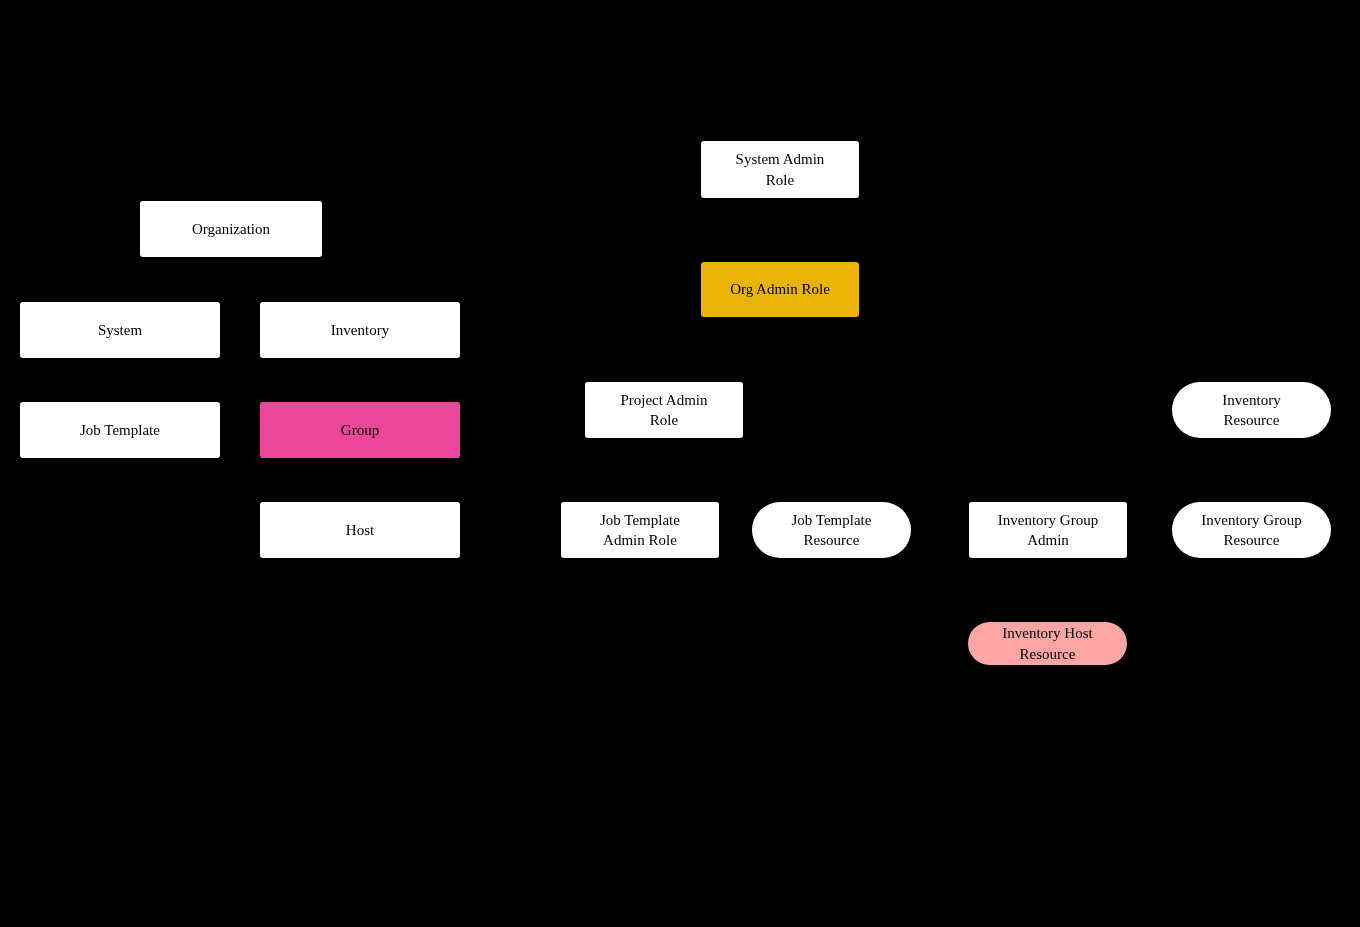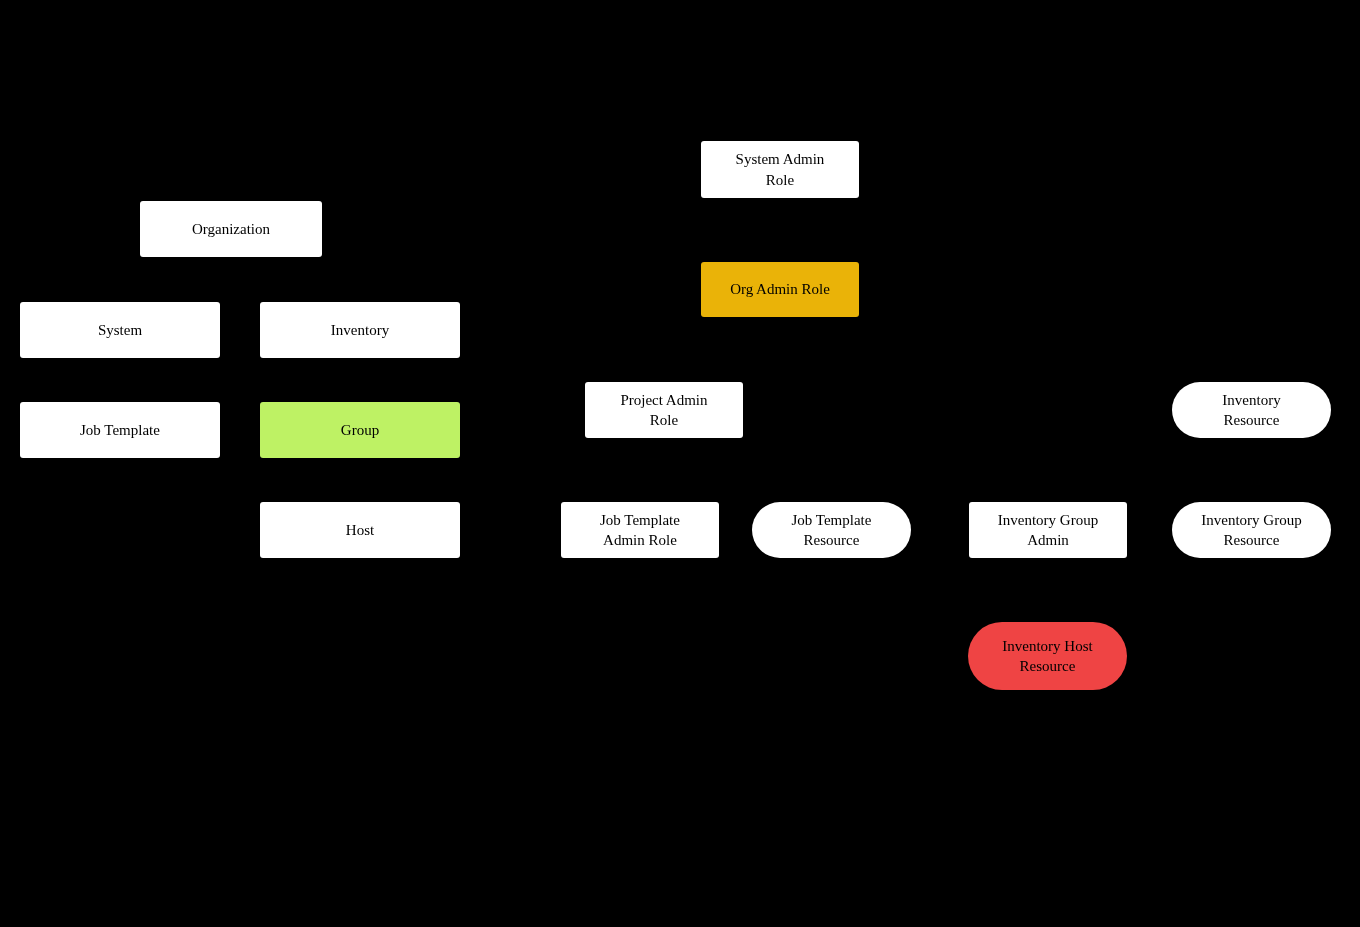--- a/index.html
+++ b/index.html
@@ -45,32 +45,32 @@
   }
 </style>
 </head>
 <body>
 
 <div id="canvas">
     <div class="node rect" style="left: 140px; top: 201px; width: 182px; height: 56px; background: #ffffff; color: rgb(0, 0, 0);">Organization</div>
     <div class="node rect" style="left: 20px; top: 302px; width: 200px; height: 56px; background: rgb(255, 255, 255); color: rgb(0, 0, 0);">System</div>
     <div class="node rect" style="left: 260px; top: 302px; width: 200px; height: 56px; background: rgb(255, 255, 255); color: rgb(0, 0, 0);">Inventory</div>
     <div class="node rect" style="left: 20px; top: 402px; width: 200px; height: 56px; background: rgb(255, 255, 255); color: rgb(0, 0, 0);">Job Template</div>
-    <div class="node rect" style="left: 260px; top: 402px; width: 200px; height: 56px; background: #bef264; color: rgb(0, 0, 0);">Group</div>
+    <div class="node rect" style="left: 260px; top: 402px; width: 200px; height: 56px; background: #ec4899; color: rgb(0, 0, 0);">Group</div>
     <div class="node rect" style="left: 260px; top: 502px; width: 200px; height: 56px; background: rgb(255, 255, 255); color: rgb(0, 0, 0);">Host</div>
     <div class="node rect" style="left: 701px; top: 141px; width: 158px; height: 57px; background: rgb(255, 255, 255); color: rgb(0, 0, 0);">System Admin
 Role</div>
     <div class="node rect" style="left: 701px; top: 262px; width: 158px; height: 55px; background: #eab308; color: rgb(0, 0, 0);">Org Admin Role</div>
     <div class="node rect" style="left: 561px; top: 382px; width: 158px; height: 56px; background: rgb(255, 255, 255); color: rgb(0, 0, 0); margin-left: 24px;">Project Admin
 Role</div>
     <div class="node pill" style="left: 1172px; top: 382px; width: 159px; height: 56px; background: rgb(255, 255, 255); color: rgb(0, 0, 0);">Inventory
 Resource</div>
     <div class="node rect" style="left: 561px; top: 502px; width: 158px; height: 56px; background: rgb(255, 255, 255); color: rgb(0, 0, 0);">Job Template
 Admin Role</div>
     <div class="node pill" style="left: 752px; top: 502px; width: 159px; height: 56px; background: rgb(255, 255, 255); color: rgb(0, 0, 0);">Job Template
 Resource</div>
     <div class="node rect" style="left: 969px; top: 502px; width: 158px; height: 56px; background: rgb(255, 255, 255); color: rgb(0, 0, 0);">Inventory Group
 Admin</div>
     <div class="node pill" style="left: 1172px; top: 502px; width: 159px; height: 56px; background: rgb(255, 255, 255); color: rgb(0, 0, 0);">Inventory Group
 Resource</div>
-    <div class="node pill" style="left: 968px; top: 622px; width: 159px; height: 68px; background: #ef4444; color: rgb(0, 0, 0);">Inventory Host
+    <div class="node pill" style="left: 968px; top: 622px; width: 159px; height: 43px; background: #fca5a5; color: rgb(0, 0, 0);">Inventory Host
 Resource</div>
   </div>
 
 </body></html>

